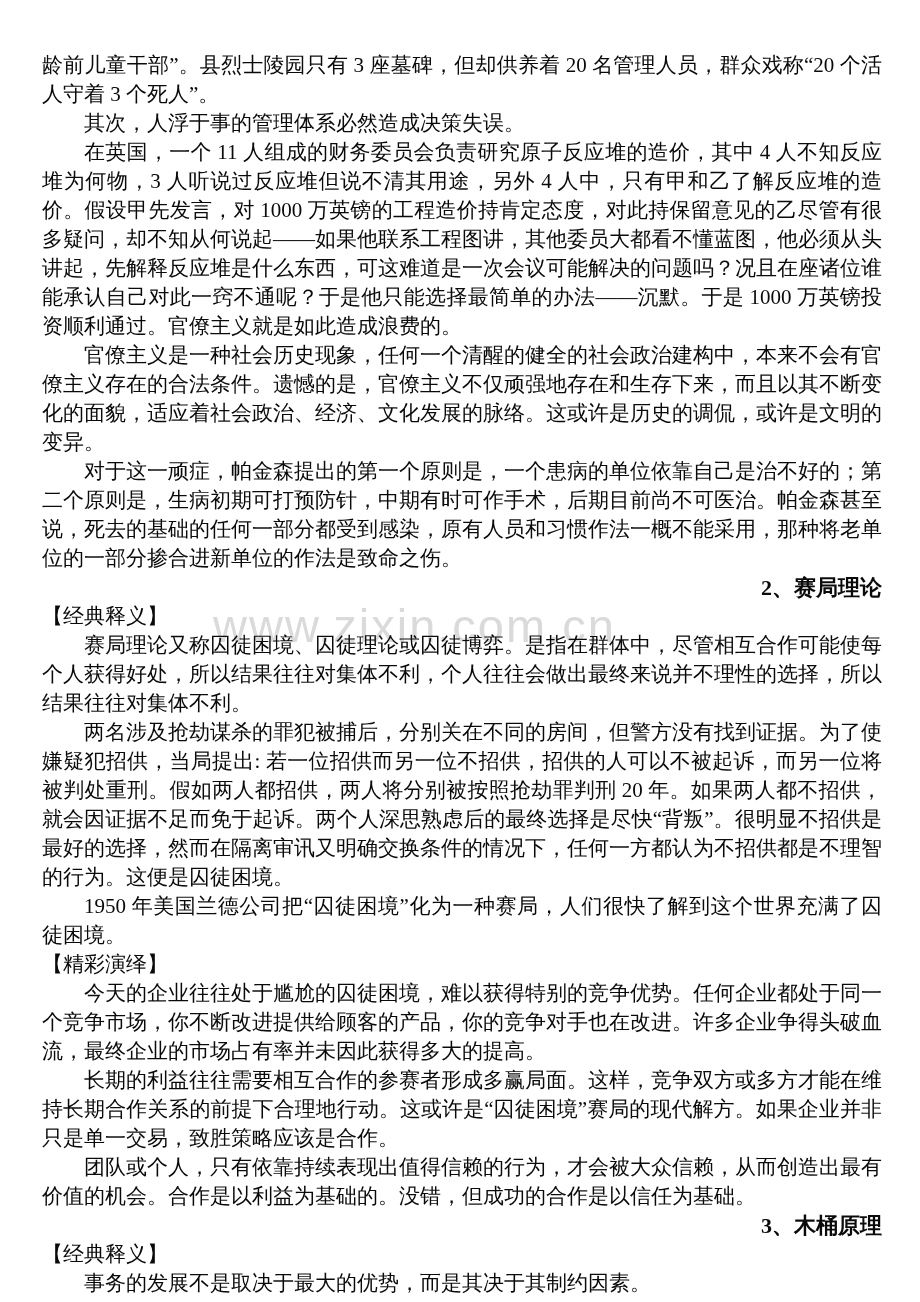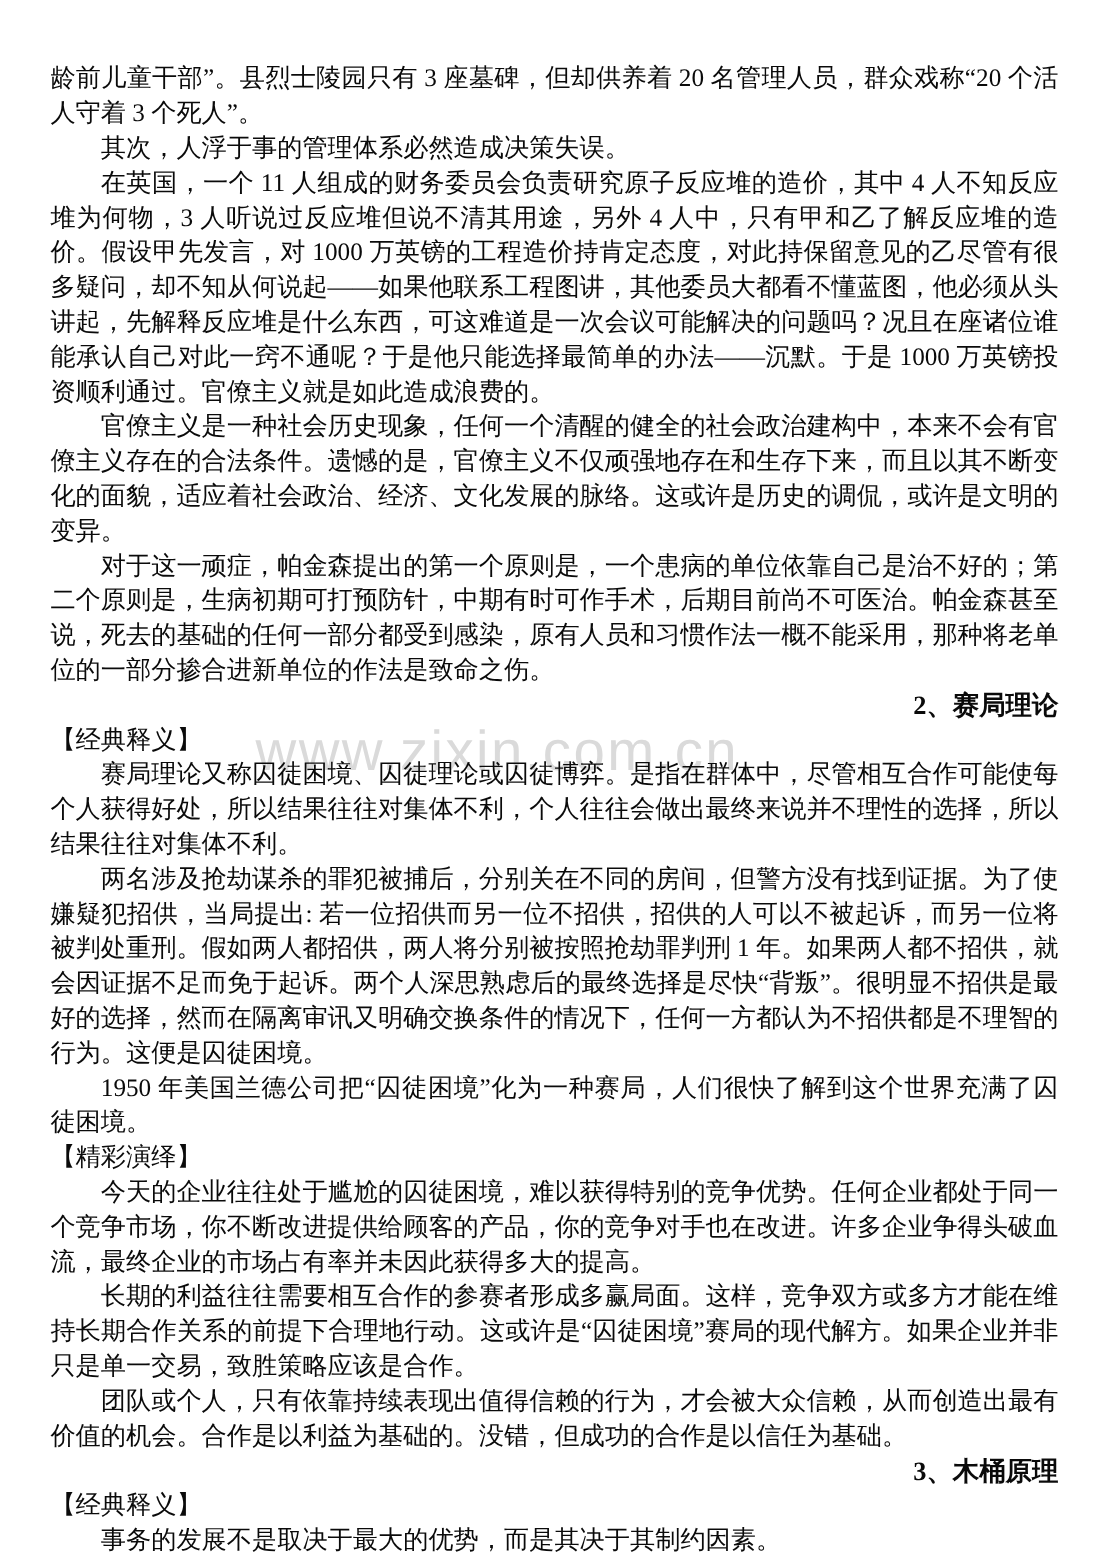--- a/index.html
+++ b/index.html
@@ -70,21 +70,21 @@
   <div class="watermark">www.zixin.com.cn</div>
   <div class="content" id="content">
       <p class="block-body-noindent">龄前儿童干部”。县烈士陵园只有 3 座墓碑，但却供养着 20 名管理人员，群众戏称“20 个活人守着 3 个死人”。</p>
       <p class="block-body">其次，人浮于事的管理体系必然造成决策失误。</p>
       <p class="block-body">在英国，一个 11 人组成的财务委员会负责研究原子反应堆的造价，其中 4 人不知反应堆为何物，3 人听说过反应堆但说不清其用途，另外 4 人中，只有甲和乙了解反应堆的造价。假设甲先发言，对 1000 万英镑的工程造价持肯定态度，对此持保留意见的乙尽管有很多疑问，却不知从何说起——如果他联系工程图讲，其他委员大都看不懂蓝图，他必须从头讲起，先解释反应堆是什么东西，可这难道是一次会议可能解决的问题吗？况且在座诸位谁能承认自己对此一窍不通呢？于是他只能选择最简单的办法——沉默。于是 1000 万英镑投资顺利通过。官僚主义就是如此造成浪费的。</p>
       <p class="block-body">官僚主义是一种社会历史现象，任何一个清醒的健全的社会政治建构中，本来不会有官僚主义存在的合法条件。遗憾的是，官僚主义不仅顽强地存在和生存下来，而且以其不断变化的面貌，适应着社会政治、经济、文化发展的脉络。这或许是历史的调侃，或许是文明的变异。</p>
       <p class="block-body">对于这一顽症，帕金森提出的第一个原则是，一个患病的单位依靠自己是治不好的；第二个原则是，生病初期可打预防针，中期有时可作手术，后期目前尚不可医治。帕金森甚至说，死去的基础的任何一部分都受到感染，原有人员和习惯作法一概不能采用，那种将老单位的一部分掺合进新单位的作法是致命之伤。</p>
       <p class="block-heading">2、赛局理论</p>
       <p class="block-subheading">【经典释义】</p>
       <p class="block-body">赛局理论又称囚徒困境、囚徒理论或囚徒博弈。是指在群体中，尽管相互合作可能使每个人获得好处，所以结果往往对集体不利，个人往往会做出最终来说并不理性的选择，所以结果往往对集体不利。</p>
-      <p class="block-body">两名涉及抢劫谋杀的罪犯被捕后，分别关在不同的房间，但警方没有找到证据。为了使嫌疑犯招供，当局提出: 若一位招供而另一位不招供，招供的人可以不被起诉，而另一位将被判处重刑。假如两人都招供，两人将分别被按照抢劫罪判刑 1 年。如果两人都不招供，就会因证据不足而免于起诉。两个人深思熟虑后的最终选择是尽快“背叛”。很明显不招供是最好的选择，然而在隔离审讯又明确交换条件的情况下，任何一方都认为不招供都是不理智的行为。这便是囚徒困境。</p>
+      <p class="block-body">两名涉及抢劫谋杀的罪犯被捕后，分别关在不同的房间，但警方没有找到证据。为了使嫌疑犯招供，当局提出: 若一位招供而另一位不招供，招供的人可以不被起诉，而另一位将被判处重刑。假如两人都招供，两人将分别被按照抢劫罪判刑 20 年。如果两人都不招供，就会因证据不足而免于起诉。两个人深思熟虑后的最终选择是尽快“背叛”。很明显不招供是最好的选择，然而在隔离审讯又明确交换条件的情况下，任何一方都认为不招供都是不理智的行为。这便是囚徒困境。</p>
       <p class="block-body">1950 年美国兰德公司把“囚徒困境”化为一种赛局，人们很快了解到这个世界充满了囚徒困境。</p>
       <p class="block-subheading">【精彩演绎】</p>
       <p class="block-body">今天的企业往往处于尴尬的囚徒困境，难以获得特别的竞争优势。任何企业都处于同一个竞争市场，你不断改进提供给顾客的产品，你的竞争对手也在改进。许多企业争得头破血流，最终企业的市场占有率并未因此获得多大的提高。</p>
       <p class="block-body">长期的利益往往需要相互合作的参赛者形成多赢局面。这样，竞争双方或多方才能在维持长期合作关系的前提下合理地行动。这或许是“囚徒困境”赛局的现代解方。如果企业并非只是单一交易，致胜策略应该是合作。</p>
       <p class="block-body">团队或个人，只有依靠持续表现出值得信赖的行为，才会被大众信赖，从而创造出最有价值的机会。合作是以利益为基础的。没错，但成功的合作是以信任为基础。</p>
       <p class="block-heading">3、木桶原理</p>
       <p class="block-subheading">【经典释义】</p>
       <p class="block-body">事务的发展不是取决于最大的优势，而是其决于其制约因素。</p>
     </div>
 </div>

